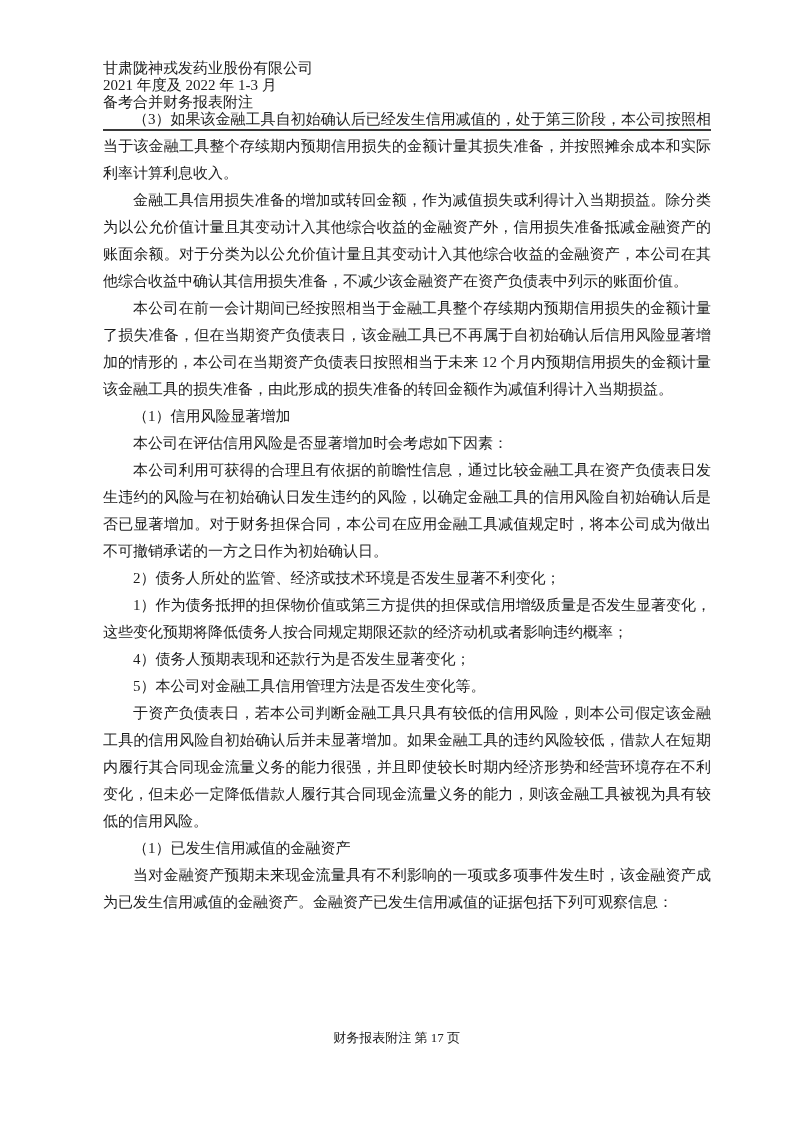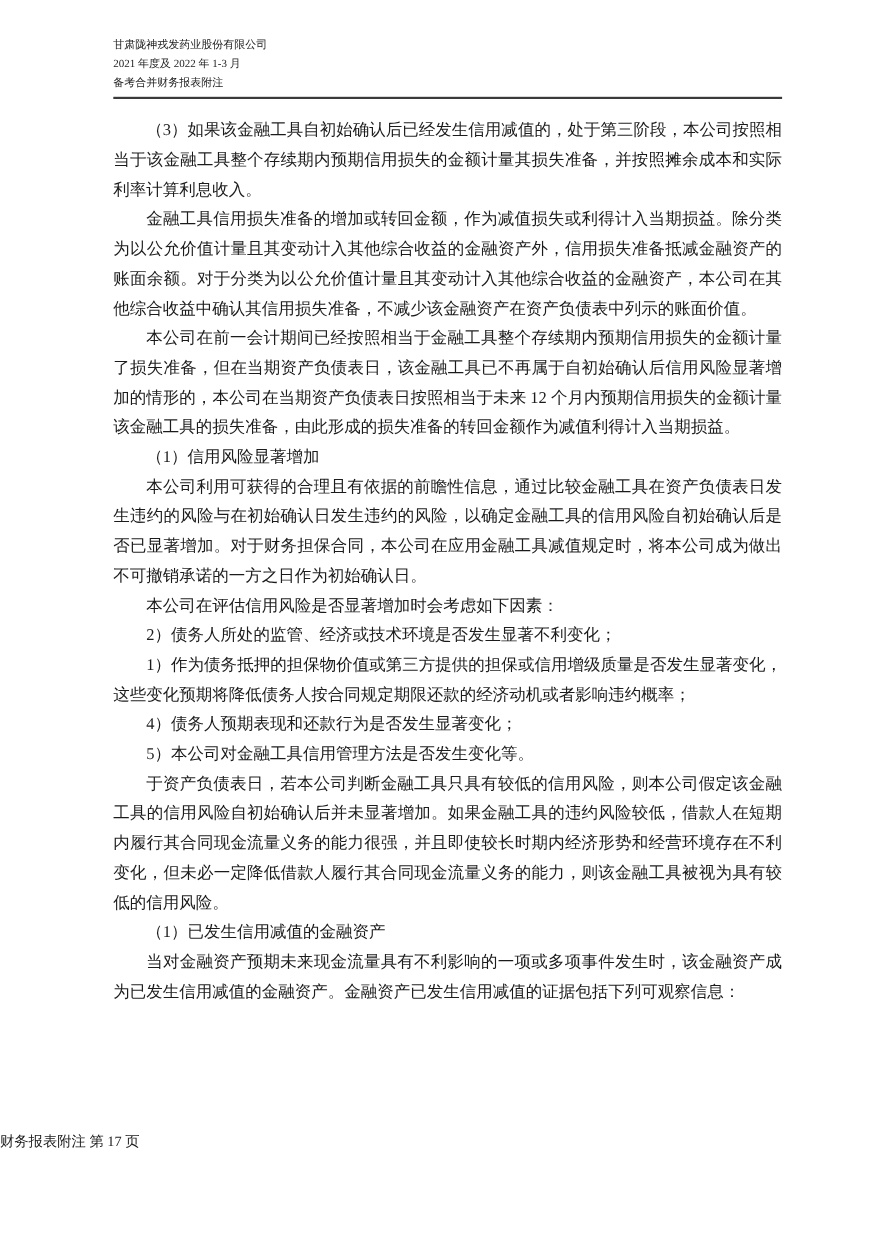--- a/index.html
+++ b/index.html
@@ -13,24 +13,24 @@
     height: 1122px;
     background: #ffffff;
     font-family: "Liberation Serif", "DejaVu Serif", serif;
     color: #1b1b1b;
     overflow: hidden;
   }
   .doc-header {
     position: absolute;
     left: 103px;
     right: 82px;
-    top: 33px;
-    font-size: 10px;
+    top: 60px;
+    font-size: 15px;
     line-height: 17px;
-    padding-bottom: 4px;
+    padding-bottom: 18px;
     border-bottom: 2px solid #3a3a3a;
   }
   .doc-header div {
     white-space: nowrap;
   }
   .doc-body {
     position: absolute;
     left: 103px;
     right: 82px;
     top: 106px;
@@ -42,43 +42,43 @@
   .doc-body p {
     margin: 0;
     padding: 0;
     text-indent: 2em;
   }
   .doc-footer {
     position: absolute;
     left: 0;
     right: 0;
     top: 1029px;
-    text-align: left;
+    text-align: center;
     font-size: 13px;
     line-height: 18px;
   }
 </style>
 </head>
 <body>
 
 <div class="page">
 
   <header class="doc-header">
     <div>甘肃陇神戎发药业股份有限公司</div>
     <div>2021 年度及 2022 年 1-3 月</div>
     <div>备考合并财务报表附注</div>
   </header>
 
   <main class="doc-body">
     <p>（3）如果该金融工具自初始确认后已经发生信用减值的，处于第三阶段，本公司按照相当于该金融工具整个存续期内预期信用损失的金额计量其损失准备，并按照摊余成本和实际利率计算利息收入。</p>
     <p>金融工具信用损失准备的增加或转回金额，作为减值损失或利得计入当期损益。除分类为以公允价值计量且其变动计入其他综合收益的金融资产外，信用损失准备抵减金融资产的账面余额。对于分类为以公允价值计量且其变动计入其他综合收益的金融资产，本公司在其他综合收益中确认其信用损失准备，不减少该金融资产在资产负债表中列示的账面价值。</p>
     <p>本公司在前一会计期间已经按照相当于金融工具整个存续期内预期信用损失的金额计量了损失准备，但在当期资产负债表日，该金融工具已不再属于自初始确认后信用风险显著增加的情形的，本公司在当期资产负债表日按照相当于未来 12 个月内预期信用损失的金额计量该金融工具的损失准备，由此形成的损失准备的转回金额作为减值利得计入当期损益。</p>
     <p>（1）信用风险显著增加</p>
+    <p>本公司在评估信用风险是否显著增加时会考虑如下因素：</p>
     <p>本公司利用可获得的合理且有依据的前瞻性信息，通过比较金融工具在资产负债表日发生违约的风险与在初始确认日发生违约的风险，以确定金融工具的信用风险自初始确认后是否已显著增加。对于财务担保合同，本公司在应用金融工具减值规定时，将本公司成为做出不可撤销承诺的一方之日作为初始确认日。</p>
-    <p>本公司在评估信用风险是否显著增加时会考虑如下因素：</p>
     <p>2）债务人所处的监管、经济或技术环境是否发生显著不利变化；</p>
     <p>1）作为债务抵押的担保物价值或第三方提供的担保或信用增级质量是否发生显著变化，这些变化预期将降低债务人按合同规定期限还款的经济动机或者影响违约概率；</p>
     <p>4）债务人预期表现和还款行为是否发生显著变化；</p>
     <p>5）本公司对金融工具信用管理方法是否发生变化等。</p>
     <p>于资产负债表日，若本公司判断金融工具只具有较低的信用风险，则本公司假定该金融工具的信用风险自初始确认后并未显著增加。如果金融工具的违约风险较低，借款人在短期内履行其合同现金流量义务的能力很强，并且即使较长时期内经济形势和经营环境存在不利变化，但未必一定降低借款人履行其合同现金流量义务的能力，则该金融工具被视为具有较低的信用风险。</p>
     <p>（1）已发生信用减值的金融资产</p>
     <p>当对金融资产预期未来现金流量具有不利影响的一项或多项事件发生时，该金融资产成为已发生信用减值的金融资产。金融资产已发生信用减值的证据包括下列可观察信息：</p>
   </main>
 
   <footer class="doc-footer">

